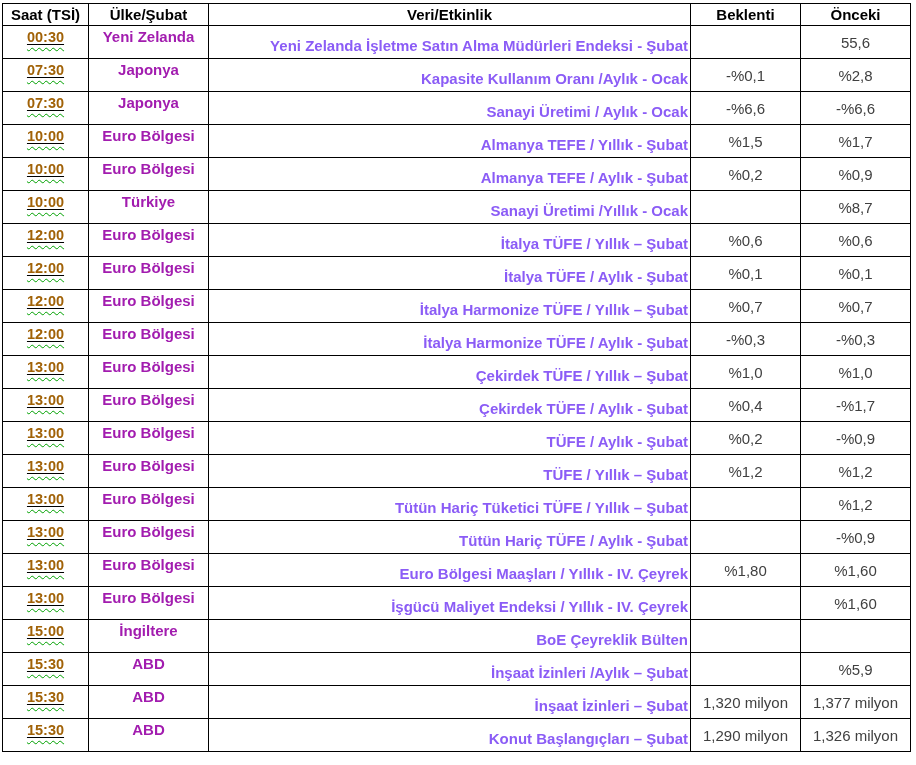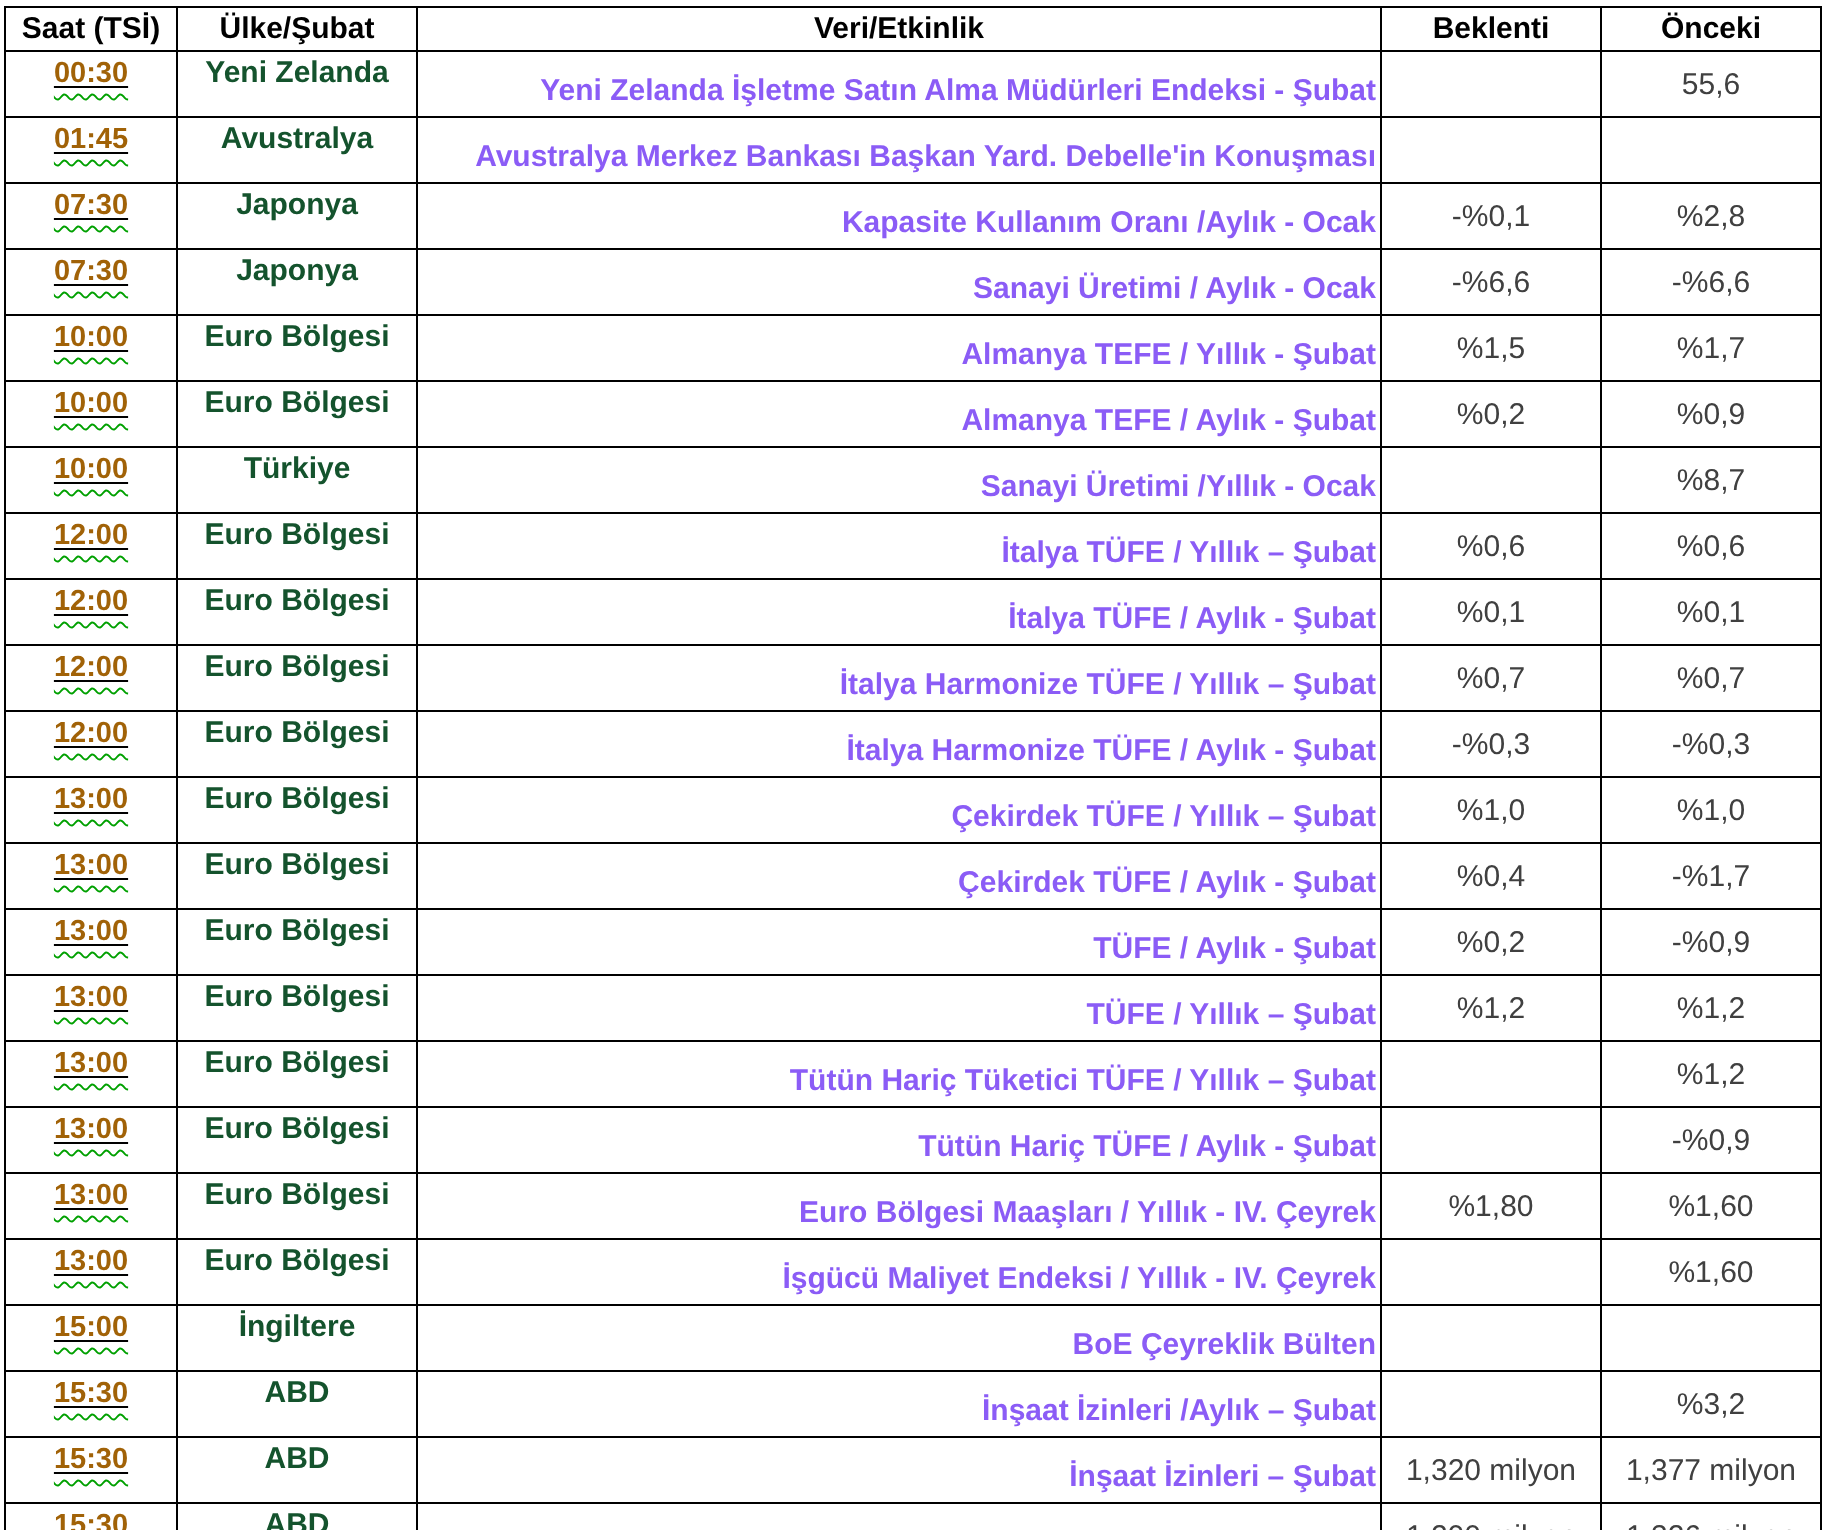--- a/index.html
+++ b/index.html
@@ -33,21 +33,21 @@
     padding-top: 3px;
     font-weight: bold;
     color: #a16207;
     font-size: 14.5px;
   }
   td.c-ulke {
     text-align: center;
     vertical-align: top;
     padding-top: 2px;
     font-weight: bold;
-    color: #14532d;
+    color: #a21caf;
   }
   td.c-veri {
     text-align: right;
     vertical-align: bottom;
     padding: 0 2px 4px 7px;
     color: #8b5cf6;
     font-weight: bold;
   }
   td.c-bek, td.c-onc {
     text-align: center;
@@ -87,27 +87,20 @@
     </thead>
     <tbody>
         <tr>
           <td class="c-saat"><span class="squig"><span class="tlink">00:30</span></span></td>
           <td class="c-ulke">Yeni Zelanda</td>
           <td class="c-veri">Yeni Zelanda İşletme Satın Alma Müdürleri Endeksi - Şubat</td>
           <td class="c-bek"></td>
           <td class="c-onc">55,6</td>
         </tr>
         <tr>
-          <td class="c-saat"><span class="squig"><span class="tlink">01:45</span></span></td>
-          <td class="c-ulke">Avustralya</td>
-          <td class="c-veri">Avustralya Merkez Bankası Başkan Yard. Debelle'in Konuşması</td>
-          <td class="c-bek"></td>
-          <td class="c-onc"></td>
-        </tr>
-        <tr>
           <td class="c-saat"><span class="squig"><span class="tlink">07:30</span></span></td>
           <td class="c-ulke">Japonya</td>
           <td class="c-veri">Kapasite Kullanım Oranı /Aylık - Ocak</td>
           <td class="c-bek">-%0,1</td>
           <td class="c-onc">%2,8</td>
         </tr>
         <tr>
           <td class="c-saat"><span class="squig"><span class="tlink">07:30</span></span></td>
           <td class="c-ulke">Japonya</td>
           <td class="c-veri">Sanayi Üretimi / Aylık - Ocak</td>
@@ -224,21 +217,21 @@
           <td class="c-ulke">İngiltere</td>
           <td class="c-veri">BoE Çeyreklik Bülten</td>
           <td class="c-bek"></td>
           <td class="c-onc"></td>
         </tr>
         <tr>
           <td class="c-saat"><span class="squig"><span class="tlink">15:30</span></span></td>
           <td class="c-ulke">ABD</td>
           <td class="c-veri">İnşaat İzinleri /Aylık – Şubat</td>
           <td class="c-bek"></td>
-          <td class="c-onc">%3,2</td>
+          <td class="c-onc">%5,9</td>
         </tr>
         <tr>
           <td class="c-saat"><span class="squig"><span class="tlink">15:30</span></span></td>
           <td class="c-ulke">ABD</td>
           <td class="c-veri">İnşaat İzinleri – Şubat</td>
           <td class="c-bek">1,320 milyon</td>
           <td class="c-onc">1,377 milyon</td>
         </tr>
         <tr>
           <td class="c-saat"><span class="squig"><span class="tlink">15:30</span></span></td>

